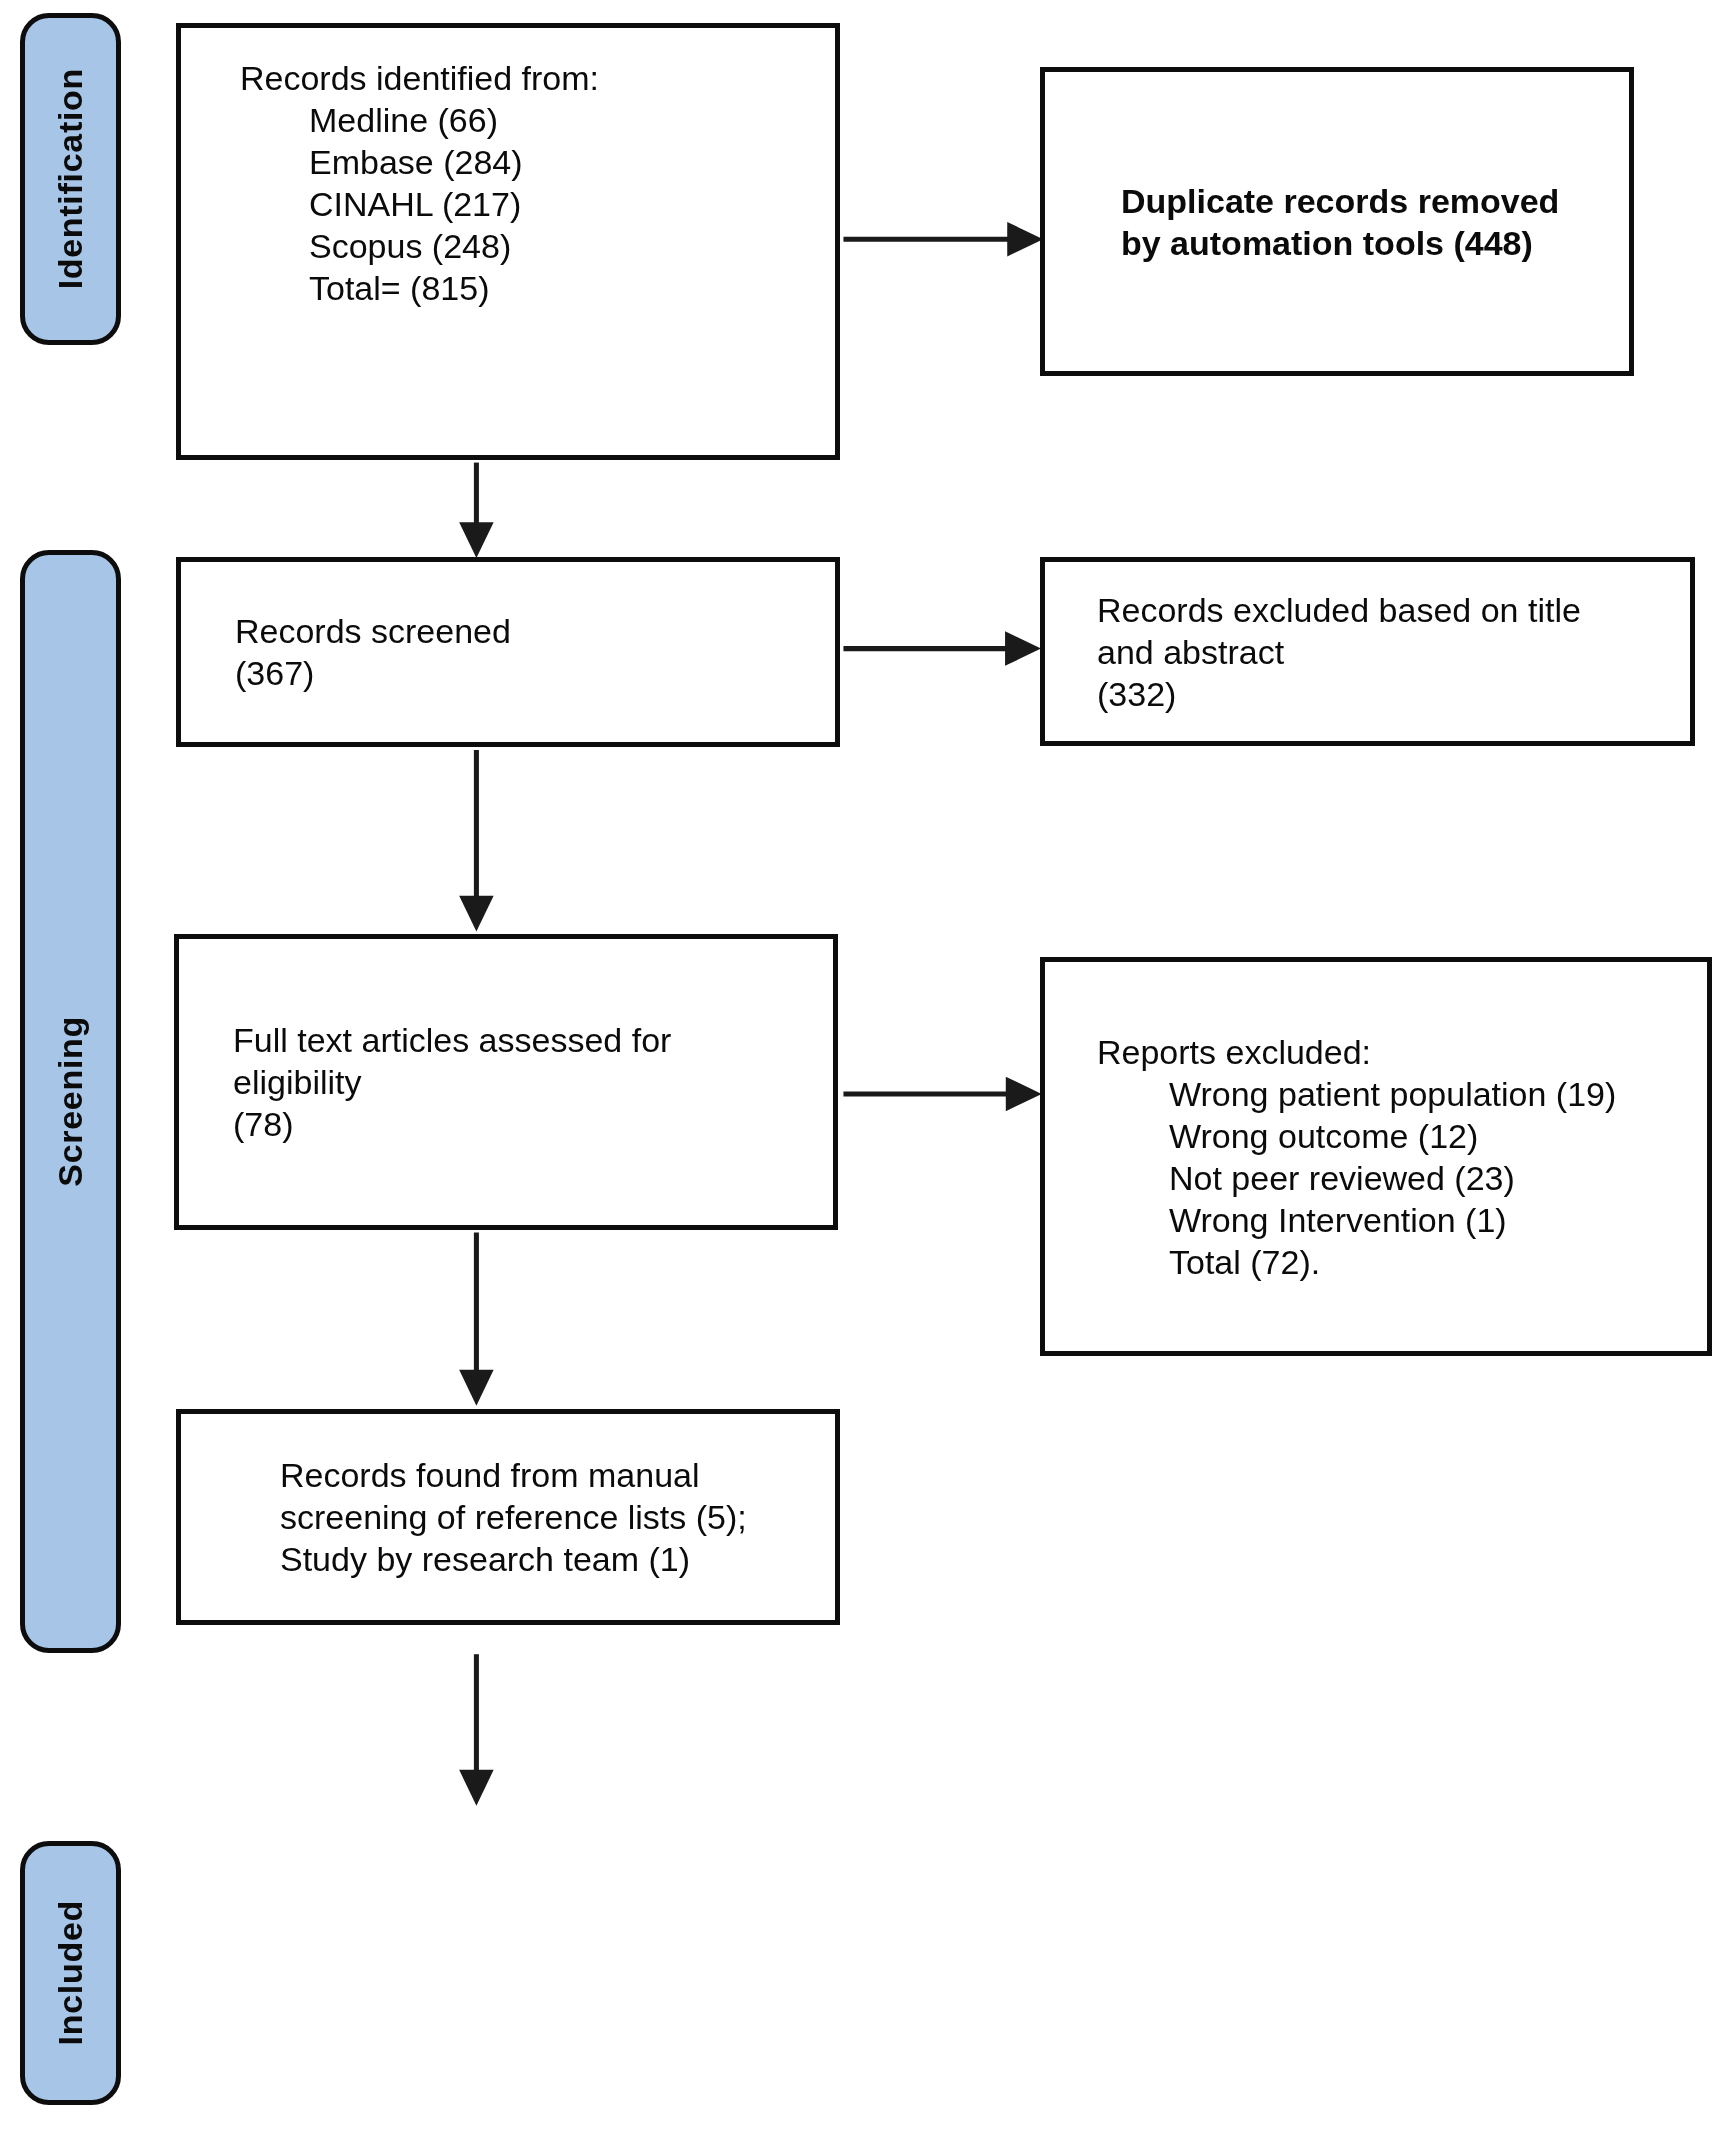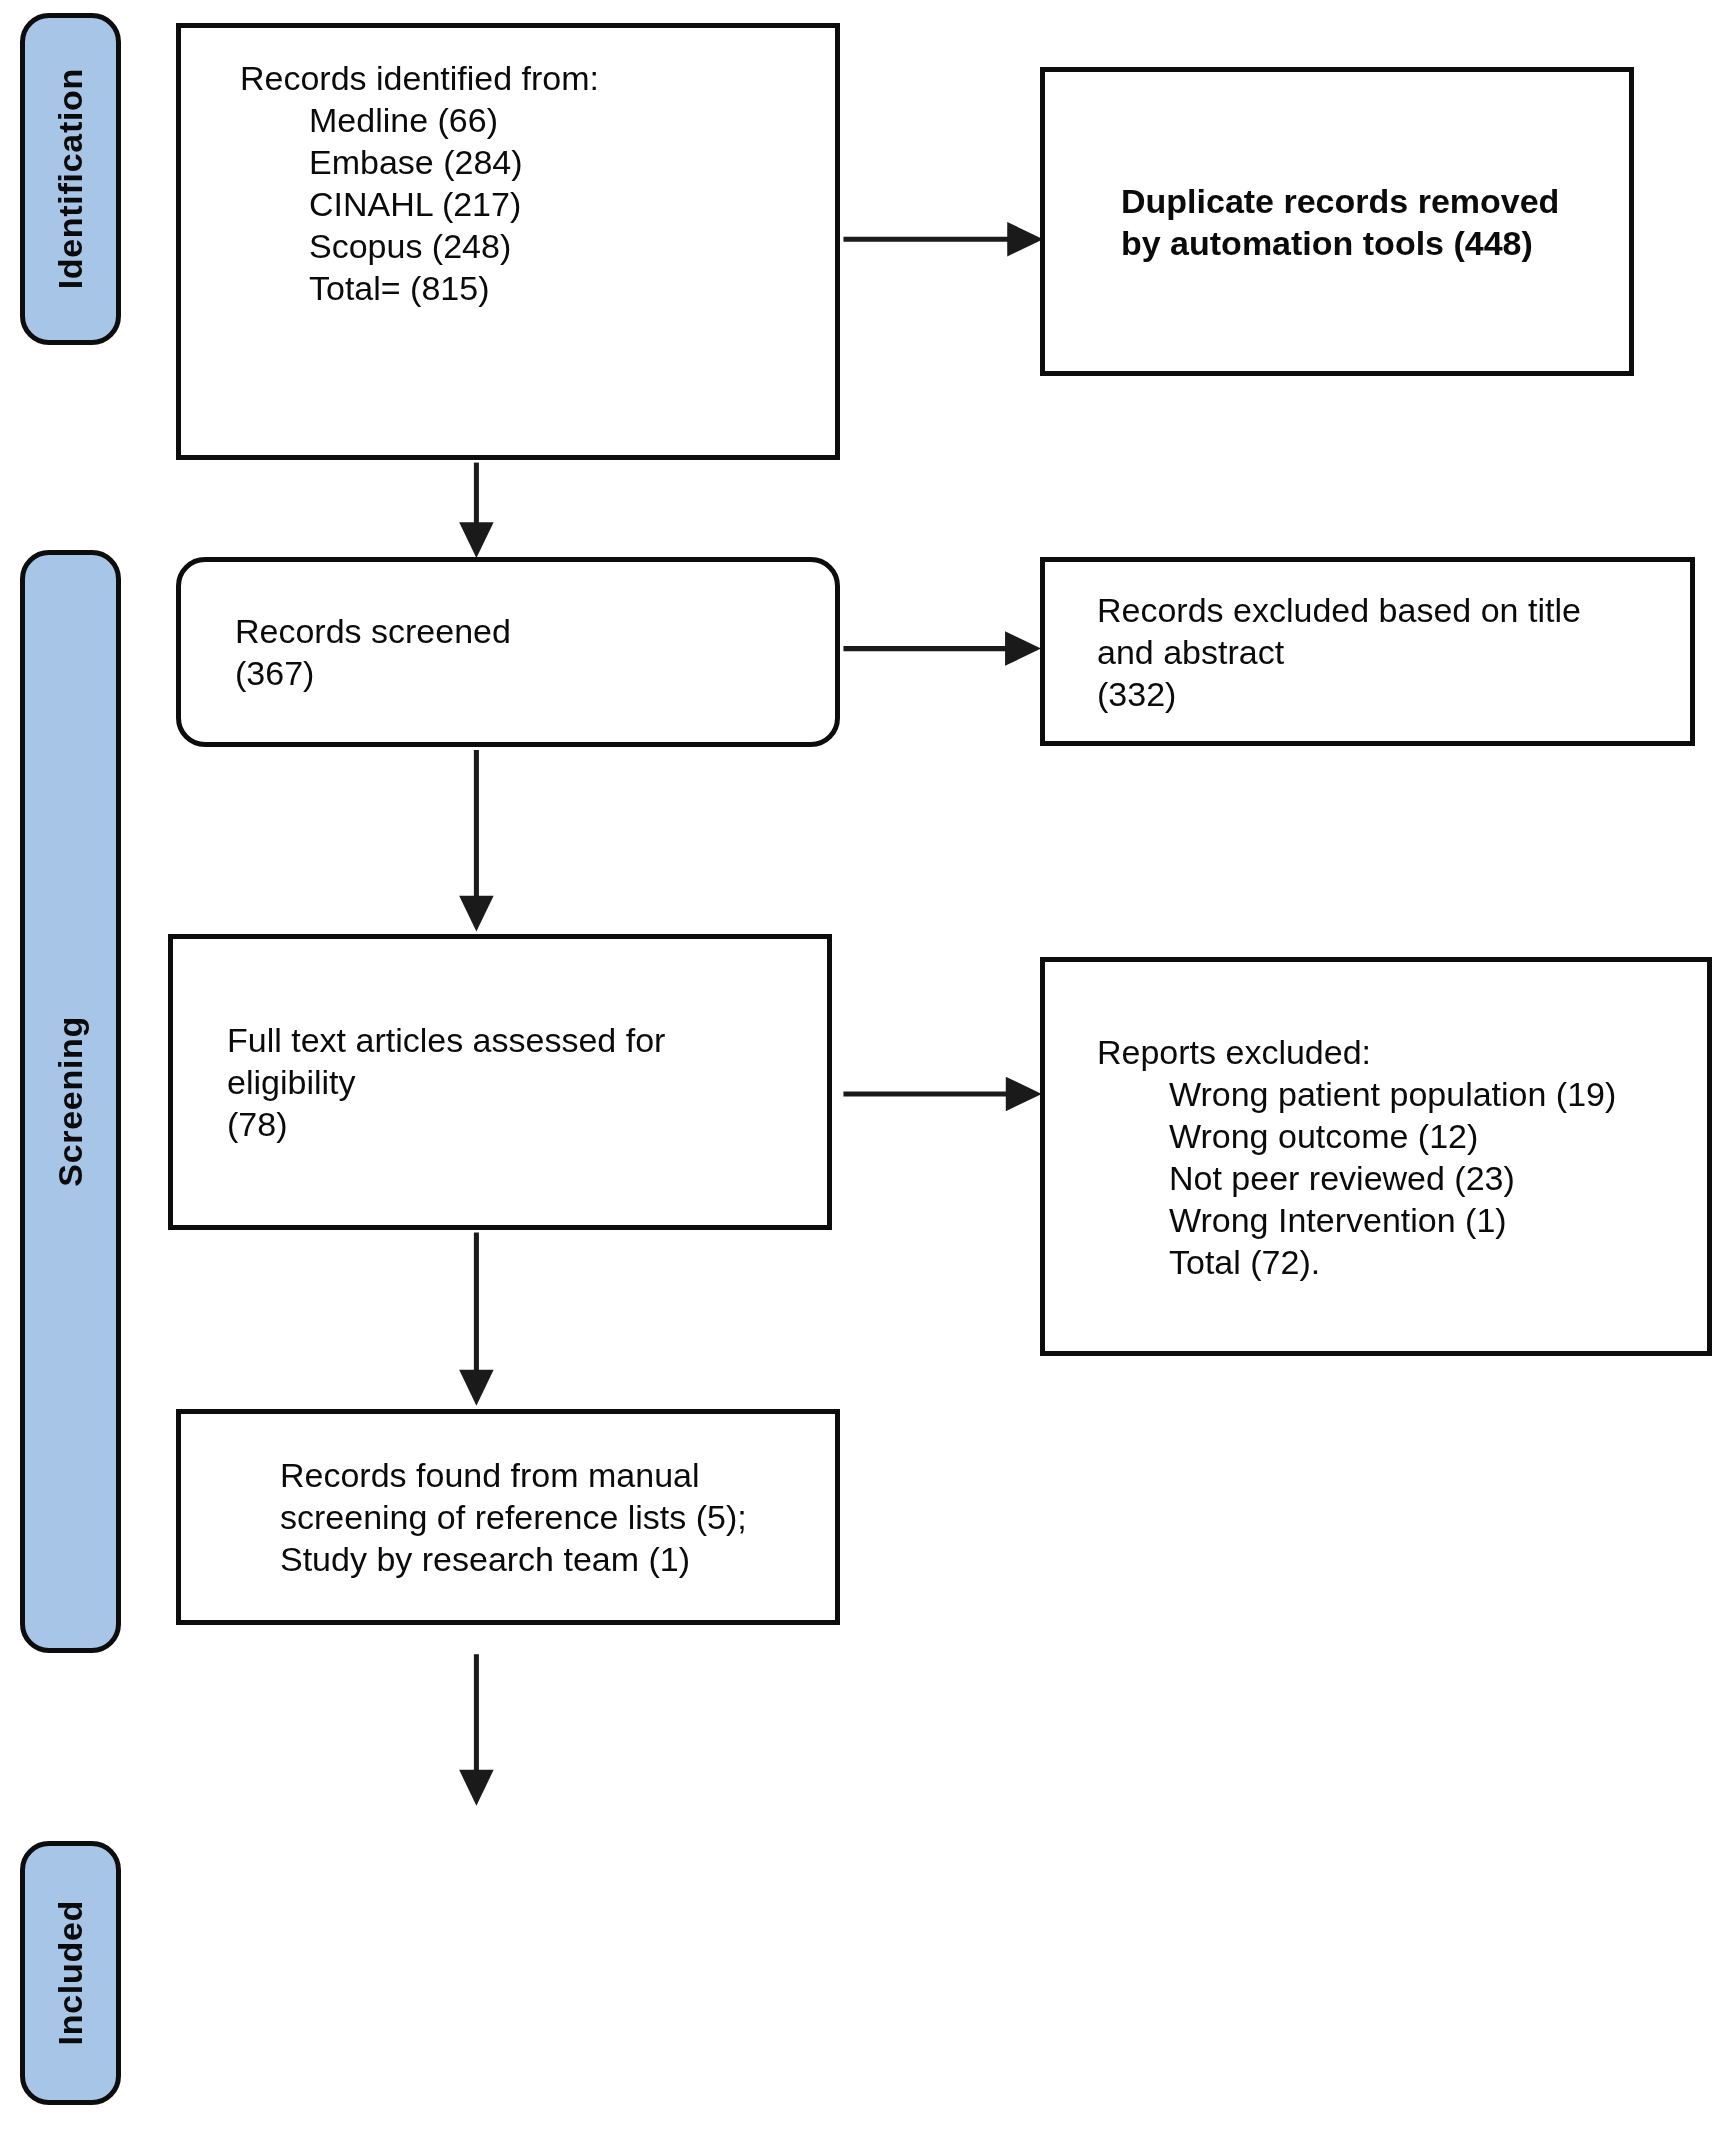--- a/index.html
+++ b/index.html
@@ -51,22 +51,22 @@
     background:var(--bg);
     border:5.7px solid var(--box-border);
     font-size:34px;
     line-height:42px;
   }
   .box.vcenter{display:flex;flex-direction:column;justify-content:center;}
 
   .box.records-identified{left:176px;top:23px;width:664px;height:437px;padding:29px 43px 0 59px;}
   .box.records-identified .src{margin-left:69px;}
 
-  .box.records-screened{left:176px;top:557px;width:664px;height:190px;padding:0 43px 0 54px;border-radius:29px;}
-  .box.full-text{left:168px;top:934px;width:664px;height:296px;padding:0 72px 0 54px;}
+  .box.records-screened{left:176px;top:557px;width:664px;height:190px;padding:0 43px 0 54px;}
+  .box.full-text{left:174px;top:934px;width:664px;height:296px;padding:0 72px 0 54px;}
   .box.manual-screening{left:176px;top:1409px;width:664px;height:216px;padding:0 86px 0 99px;}
   .box.studies-included{left:176px;top:1841px;width:664px;height:255px;padding:0 43px 0 54px;}
 
   .box.duplicates-removed{left:1040px;top:67px;width:594px;height:309px;padding:0 57px 0 76px;font-weight:bold;}
   .box.records-excluded{left:1040px;top:557px;width:655px;height:189px;padding:0 72px 0 52px;}
   .box.reports-excluded{left:1040px;top:957px;width:672px;height:399px;padding:0 29px 0 52px;}
   .box.reports-excluded .reason{margin-left:72px;}
 </style>
 </head>
 <body>

